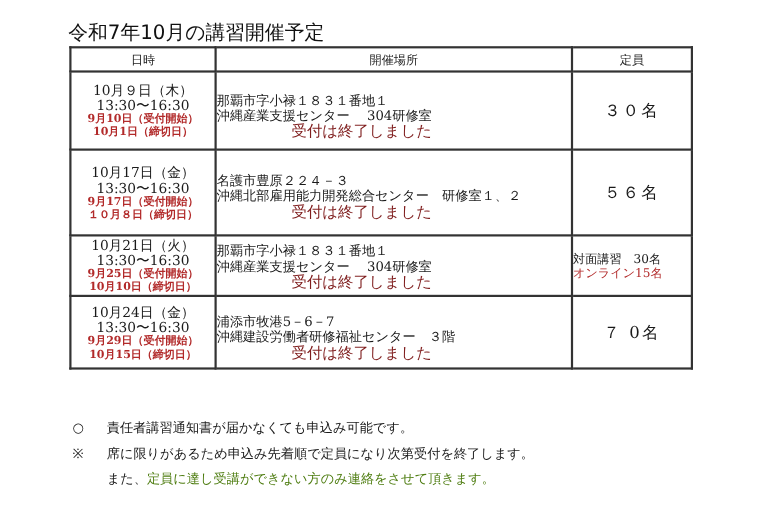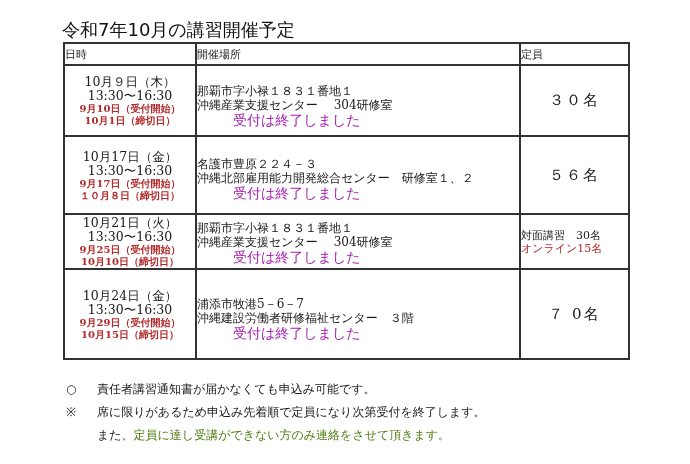--- a/index.html
+++ b/index.html
@@ -3,30 +3,30 @@
   <meta charset="utf-8">
   <style>
     html, body { margin:0; padding:0; background:#ffffff; }
     body { width:690px; height:464px; position:relative; overflow:hidden;
            font-family: "DejaVu Serif", "Liberation Serif", serif; color:#1a1a1a; }
     .title { position:absolute; left:62px; top:19px; font-size:18px; line-height:22px;
              font-family:"DejaVu Sans","Liberation Sans",sans-serif; color:#111; letter-spacing:0px; }
     table.sched { position:absolute; left:63px; top:42px; width:565px; border-collapse:collapse;
                   table-layout:fixed; }
     table.sched th, table.sched td { border:2px solid #333; padding:0; vertical-align:middle; }
-    table.sched th { height:20px; font-weight:normal; font-size:11px; text-align:left; color:#222; }
+    table.sched th { height:20px; font-weight:normal; font-size:11px; text-align:center; color:#222; }
     col.c1 { width:132px; } col.c2 { width:324px; } col.c3 { width:109px; }
     .dt { text-align:center; font-size:11.5px; line-height:13px;margin-left:19px; }
     .dt .d { font-size:12.5px; line-height:15px; }
     .dt .t { font-size:12.5px; line-height:14px; }
     .dt .r { color:#b22a2a; font-size:10px; line-height:12px; font-weight:bold; }
     .place { font-size:12px; line-height:14px; padding-left:4px; }
     .place .l { white-space:nowrap; }
-    .closed { color:#a21caf; font-family:Liberation Mono, monospace; font-size:14px;
-              line-height:18px; padding-left:36px; }
+    .closed { color:#7f1d1d; font-family:Liberation Mono, monospace; font-size:14px;
+              line-height:18px; padding-left:68px; }
     .cap { text-align:center; font-size:15px; letter-spacing:2px; }
     .cap-split { text-align:left; padding-left:2px; font-size:11px; line-height:13px; }
     .cap-split .red { color:#b22a2a; }
     .notes { position:absolute; left:66px; top:378px; font-size:12px; line-height:23px; }
     .notes .row { white-space:nowrap; }
     .notes .mark { display:inline-block; width:31px; }
     .notes .red { color:#4d7c0f; }
   </style>
 </head>
 <body>
@@ -88,21 +88,21 @@
         <div style="height:4px"></div>
         <div class="l">那覇市字小禄１８３１番地１</div>
         <div class="l">沖縄産業支援センター　 304研修室</div>
         <div class="closed">受付は終了しました</div>
       </td>
       <td class="cap-split">
         <div>対面講習　30名</div>
         <div class="red">オンライン15名</div>
       </td>
     </tr>
-    <tr style="height:90px">
+    <tr style="height:66px">
       <td class="dt">
         <div class="d">10月24日（金）</div>
         <div class="t">13:30〜16:30</div>
         <div class="r">9月29日（受付開始）</div>
         <div class="r">10月15日（締切日）</div>
       </td>
       <td class="place">
         <div style="height:12px"></div>
         <div class="l">浦添市牧港5－6－7</div>
         <div class="l">沖縄建設労働者研修福祉センター　３階</div>

